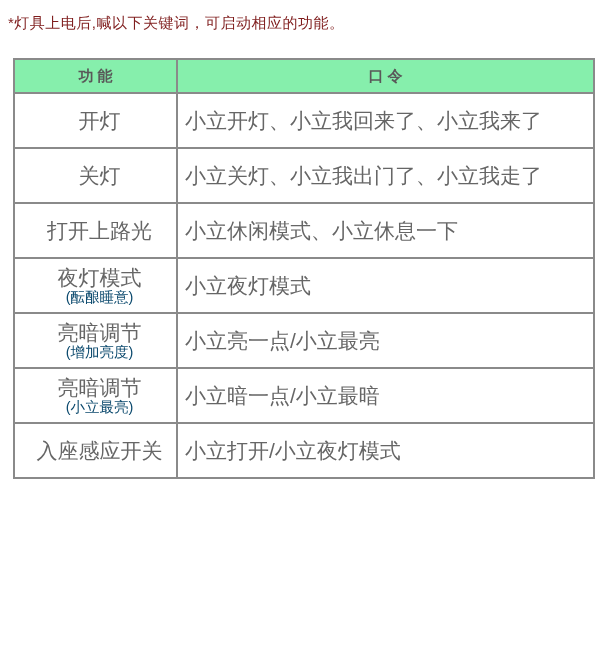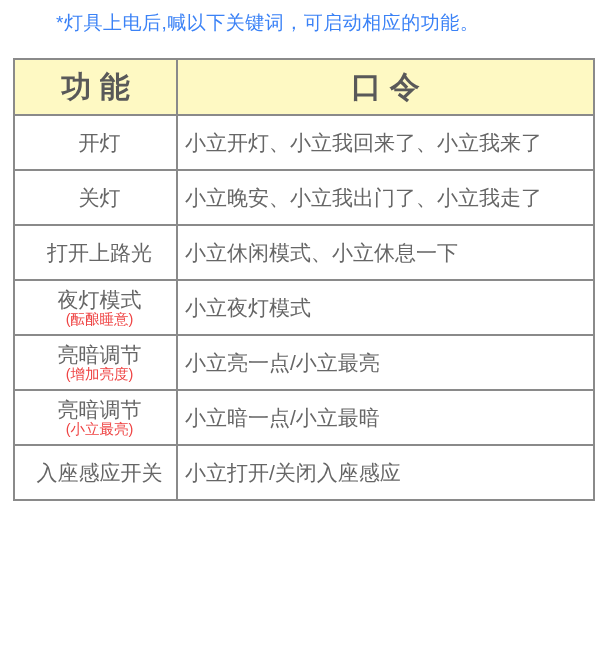--- a/index.html
+++ b/index.html
@@ -13,41 +13,40 @@
   .page {
     position: relative;
     width: 606px;
     height: 662px;
     background: #ffffff;
   }
   .note {
     position: absolute;
     left: 8px;
     top: 8px;
-    font-size: 19px;
+    font-size: 15px;
     line-height: 30px;
-    color: #3b82f6;
+    color: #7f1d1d;
     letter-spacing: 0.5px;
     white-space: nowrap;
-    margin-left: 48px;
   }
   table.cmd-table {
     position: absolute;
     left: 13px;
     top: 58px;
     width: 582px;
     border-collapse: collapse;
     table-layout: fixed;
   }
   .cmd-table col.c1 { width: 163px; }
   .cmd-table th {
-    height: 56px;
-    background: #fef9c3;
+    height: 34px;
+    background: #86efac;
     border: 2px solid #8a8a8a;
-    font-size: 30px;
+    font-size: 15px;
     font-weight: 600;
     color: #595959;
     text-align: center;
     vertical-align: middle;
   }
   .cmd-table td {
     height: 55px;
     border: 2px solid #8a8a8a;
     font-size: 21px;
     color: #666666;
@@ -57,21 +56,21 @@
   .cmd-table td.func {
     text-align: center;
     line-height: 1.1;
   }
   .cmd-table td.cmd {
     text-align: left;
     padding-left: 7px;
     white-space: nowrap;
   }
   .func .main { display: block; font-size: 21px; }
-  .func .sub  { display: block; font-size: 14.5px; line-height: 1.15; color: #ef4444; }
+  .func .sub  { display: block; font-size: 14.5px; line-height: 1.15; color: #0c4a6e; }
   .func .sub:empty { display: none; }
 </style>
 </head>
 <body>
 
 <div class="page">
 
   <div class="note">*灯具上电后,喊以下关键词，可启动相应的功能。</div>
 
   <table class="cmd-table">
@@ -91,21 +90,21 @@
           <span class="main">开灯</span>
 
         </td>
         <td class="cmd">小立开灯、小立我回来了、小立我来了</td>
       </tr>
       <tr>
         <td class="func">
           <span class="main">关灯</span>
 
         </td>
-        <td class="cmd">小立晚安、小立我出门了、小立我走了</td>
+        <td class="cmd">小立关灯、小立我出门了、小立我走了</td>
       </tr>
       <tr>
         <td class="func">
           <span class="main">打开上路光</span>
 
         </td>
         <td class="cmd">小立休闲模式、小立休息一下</td>
       </tr>
       <tr>
         <td class="func">
@@ -126,18 +125,18 @@
           <span class="main">亮暗调节</span>
           <span class="sub">(小立最亮)</span>
         </td>
         <td class="cmd">小立暗一点/小立最暗</td>
       </tr>
       <tr>
         <td class="func">
           <span class="main">入座感应开关</span>
 
         </td>
-        <td class="cmd">小立打开/关闭入座感应</td>
+        <td class="cmd">小立打开/小立夜灯模式</td>
       </tr>
     </tbody>
   </table>
 
 </div>
 
 </body></html>

